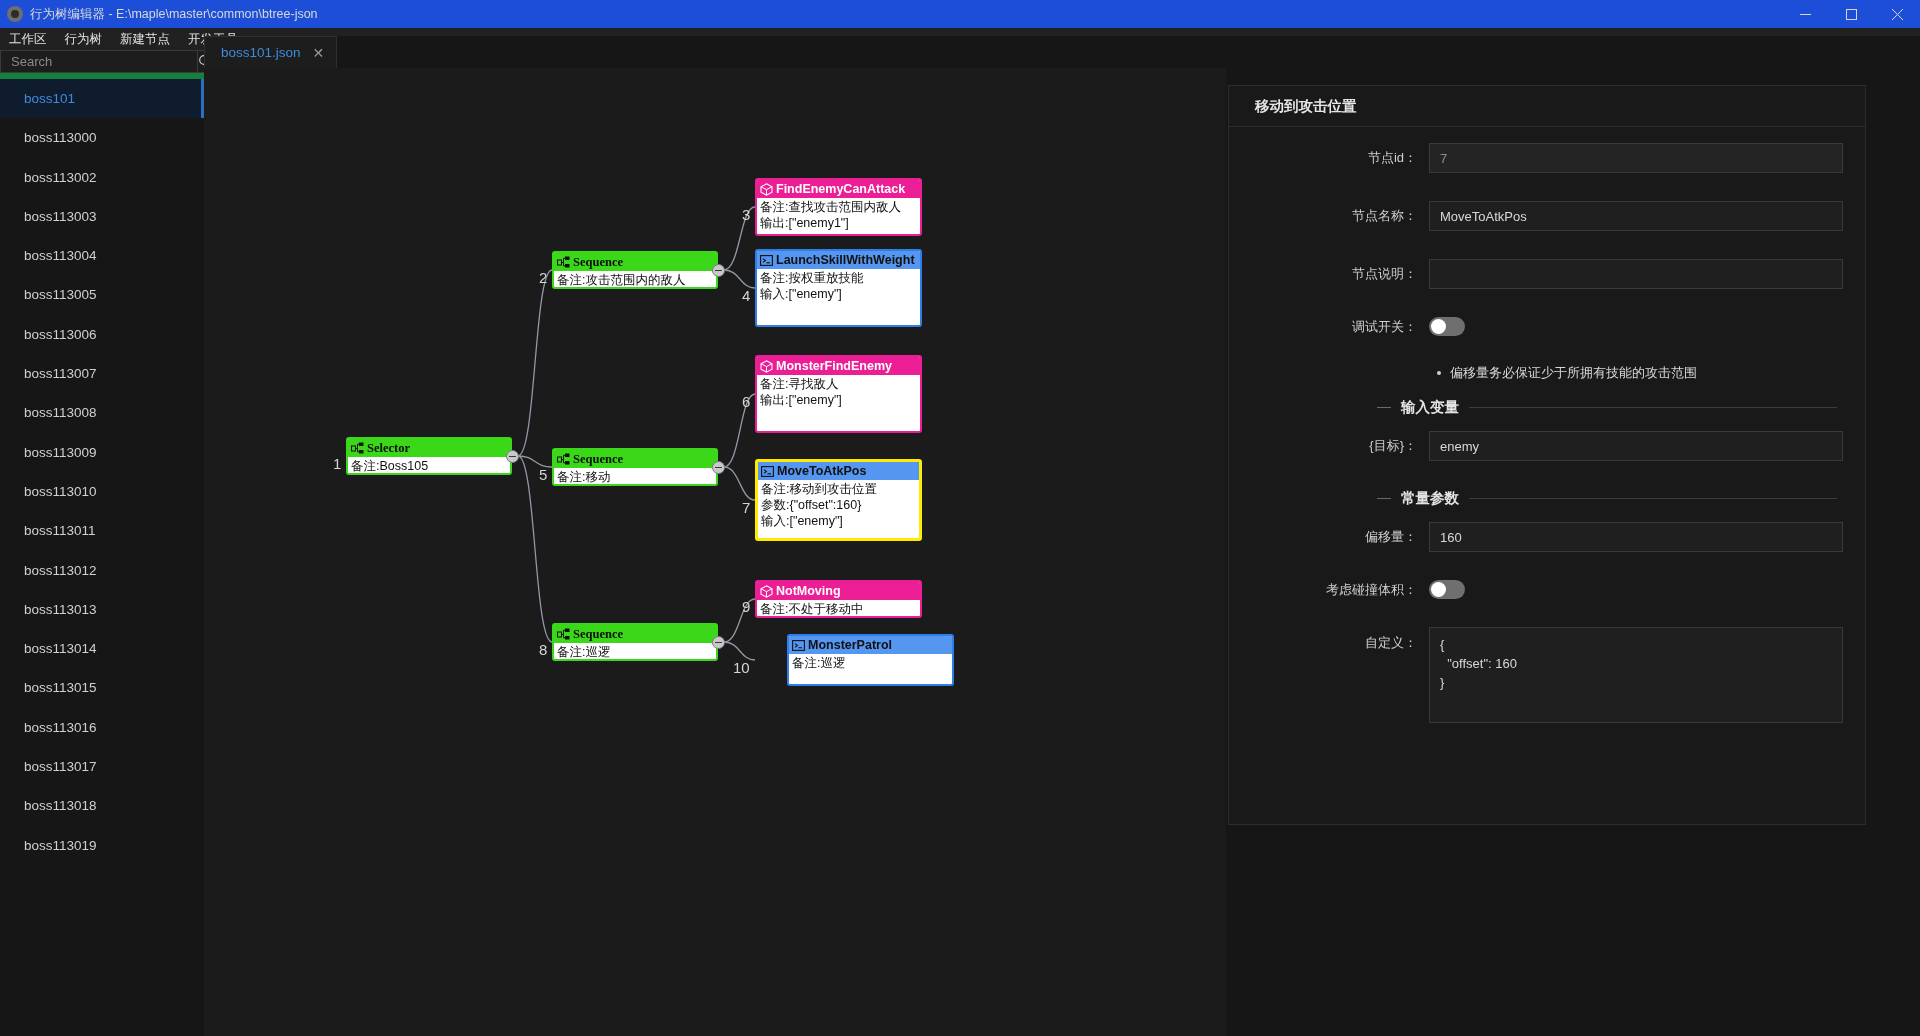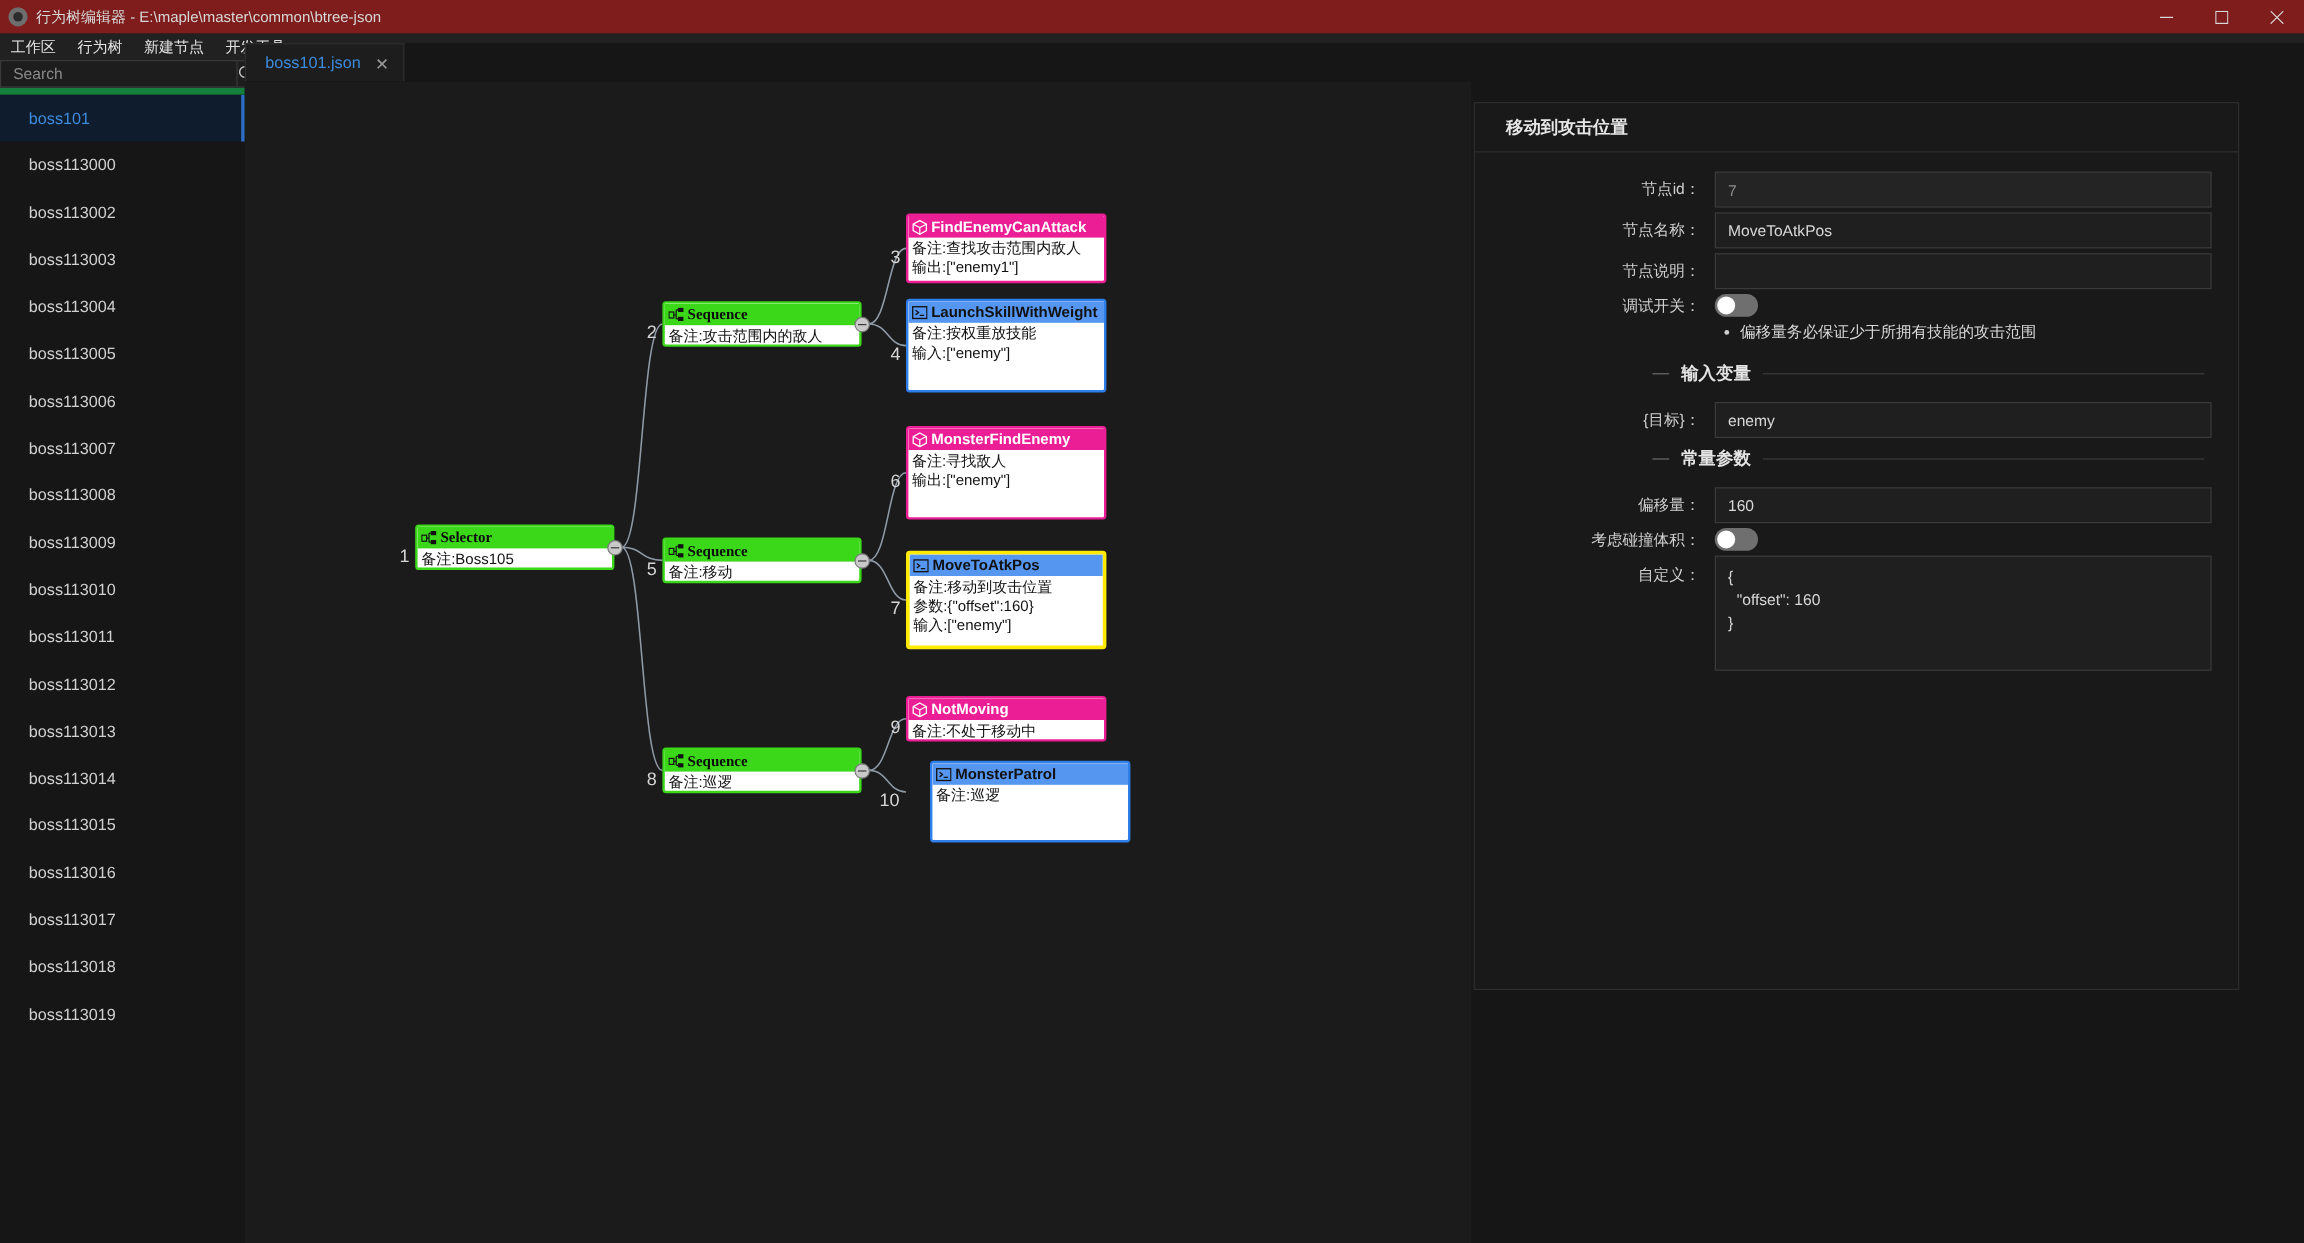--- a/index.html
+++ b/index.html
@@ -7,21 +7,21 @@
     width: 1920px; height: 1036px;
     background: #1b1b1b;
     font-family: "Liberation Sans", "DejaVu Sans", sans-serif;
     overflow: hidden;
   }
   #app { position: relative; width: 1920px; height: 1036px; background: #161616; }
 
   
   .titlebar {
     position: absolute; top: 0; left: 0; width: 1920px; height: 28px;
-    background: #7f1d1d; display: flex; align-items: center;
+    background: #1d4ed8; display: flex; align-items: center;
   }
   .tb-icon {
     width: 16px; height: 16px; margin-left: 7px; margin-right: 7px;
     border-radius: 50%; background: #6e6e6e;
     display: flex; align-items: center; justify-content: center;
   }
   .tb-icon span { width: 8px; height: 8px; border-radius: 50%; background: #2b2b2b; }
   .tb-title { color: #d8d8d8; font-size: 12.5px; white-space: nowrap; }
   .tb-spacer { flex: 1; }
   .wbtn {
@@ -134,21 +134,21 @@
     position: absolute; top: 85px; left: 1228px; width: 638px; height: 740px;
     background: #191919; border: 1px solid #2d2d2d;
   }
   .panel-header {
     height: 41px; display: flex; align-items: center; padding-left: 26px;
     color: #e6e6e6; font-size: 14.5px; font-weight: bold;
     border-bottom: 1px solid #2d2d2d;
     font-family: Liberation Serif, serif;
   }
   .panel-body { padding: 16px 22px 10px 0; }
-  .frow { display: flex; align-items: center; margin-bottom: 4px; }
+  .frow { display: flex; align-items: center; margin-bottom: 28px; }
   .flabel {
     width: 200px; text-align: right; padding-right: 12px;
     color: #cfcfcf; font-size: 13px; white-space: nowrap;
   }
   .finput {
     flex: 1; height: 30px; background: #1f1f1f; border: 1px solid #3a3a3a;
     color: #d8d8d8; font-size: 13px; padding: 0 10px; outline: none;
     font-family: "Liberation Sans", sans-serif;
   }
   .finput.disabled { background: #242424; color: #8b8b8b; }
@@ -445,21 +445,21 @@
                 <line x1="6.5" y1="6.6" x2="6.5" y2="12.2" stroke="#fff" stroke-width="1"></line>
               </svg>
             </span>
             <span>NotMoving</span>
           </div>
           <div class="node-body">
             <div class="node-line">备注:不处于移动中</div>
           </div>
         </div>
         <div class="node-num" style="left: 538px; top: 530px;">9</div>
-        <div class="node action" style="left: 571px; top: 566px; width: 167px; height: 68px;">
+        <div class="node action" style="left: 583px; top: 566px; width: 167px; height: 52px;">
           <div class="node-head">
             <span style="display: flex;">
               <svg class="ic" viewBox="0 0 13 13">
                 <rect x="0.6" y="1.6" width="11.8" height="9.8" fill="none" stroke="#111" stroke-width="1.1"></rect>
                 <path d="M3 4.6 L5.4 6.5 L3 8.4" fill="none" stroke="#111" stroke-width="1.1"></path>
                 <line x1="6.4" y1="8.8" x2="10" y2="8.8" stroke="#111" stroke-width="1.1"></line>
               </svg>
             </span>
             <span>MonsterPatrol</span>
           </div>

